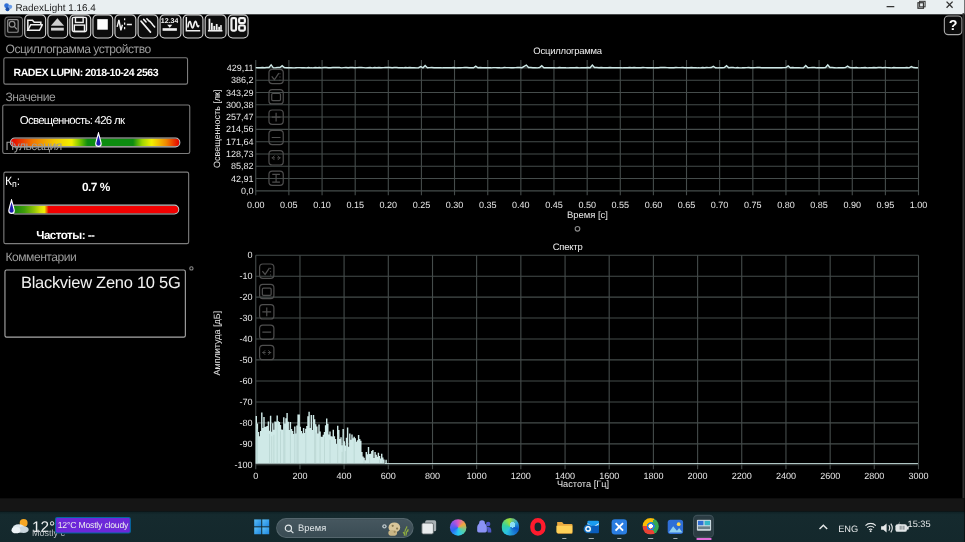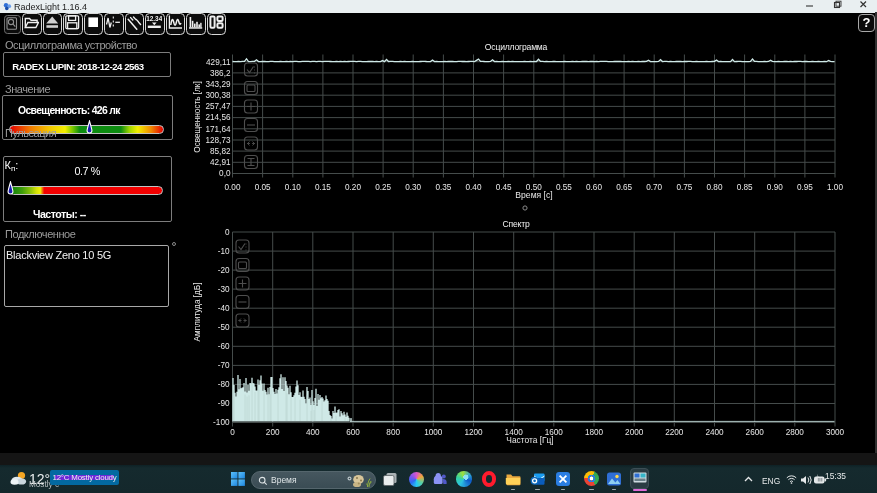--- a/index.html
+++ b/index.html
@@ -119,45 +119,45 @@
       <g stroke="#f0f0f0" fill="none">
         <rect x="2.4" y="2.4" width="4.2" height="11.4" rx="1.2" stroke-width="2"></rect>
         <rect x="9.4" y="2.4" width="5.2" height="4.6" rx="1.2" stroke-width="2"></rect>
         <rect x="9.4" y="9.2" width="5.2" height="4.6" rx="1.2" stroke-width="2"></rect>
       </g>
     </svg>
   </div>
 
 <div class="hdr" style="left:5px;top:38.5px">Осциллограмма устройство</div>
 <div class="box" style="left:3px;top:52px;width:168px;height:24.5px"></div>
-<div class="abs" style="left:12px;top:60.5px;width:132px;text-align:center;font-size:9.6px;font-weight:bold;color:#fff;letter-spacing:-0.45px;white-space:nowrap">RADEX LUPIN: 2018-12-24 2563</div>
+<div class="abs" style="left:12px;top:60.5px;width:132px;text-align:center;font-size:9.6px;font-weight:bold;color:#fff;letter-spacing:-0.45px;white-space:nowrap">RADEX LUPIN: 2018-10-24 2563</div>
 
 <div class="hdr" style="left:5px;top:83px">Значение</div>
 <div class="box" style="left:2px;top:95px;width:171px;height:44.5px"></div>
-<div class="abs" style="left:18px;top:105px;font-size:10.4px;font-weight:bold;color:#fff;letter-spacing:-0.65px;white-space:nowrap">Освещенность: 426 лк</div>
+<div class="abs" style="left:18px;top:105px;font-size:10.4px;font-weight:normal;color:#fff;letter-spacing:-0.65px;white-space:nowrap">Освещенность: 426 лк</div>
 <div class="abs" style="left:9px;top:124.5px;width:155px;height:9.5px;border-radius:5px;border:1px solid #c2c2c2;
  background:linear-gradient(90deg,#e40000 0%,#f07800 13%,#f3c800 26%,#f3ef00 36%,#6cc100 41.5%,#0d8c10 45.5%,#0d8c10 72.5%,#9fd600 78%,#f3ef00 83.5%,#f08c00 92%,#e40000 100%)"></div>
 <svg style="position:absolute;left:86.3px;top:119.8px" width="7" height="14" viewBox="-3.5 -1 7.0 14.3">
     <path d="M0,0 C2.25,7.800000000000001 2.5,8.8 2.5,9.8 A2.5,2.5 0 1 1 -2.5,9.8 C-2.5,8.8 -2.25,7.800000000000001 0,0 Z" fill="#1b1bb0" stroke="#ffffff" stroke-width="1.1"></path>
   </svg>
 
 <div class="hdr" style="left:5px;top:127px">Пульсация</div>
 <div class="box" style="left:2.5px;top:156px;width:169.5px;height:66px"></div>
 <div class="abs" style="left:4.5px;top:158.5px;font-size:11px;font-weight:normal;color:#fff">К<span style="font-size:8px;vertical-align:-2px">п</span>:</div>
-<div class="abs" style="left:74.5px;top:165px;font-size:10.8px;font-weight:normal;color:#fff;letter-spacing:-0.45px">0.7 %</div>
+<div class="abs" style="left:74.5px;top:165px;font-size:10.8px;font-weight:bold;color:#fff;letter-spacing:-0.45px">0.7 %</div>
 <div class="abs" style="left:9px;top:185.5px;width:153.5px;height:9px;border-radius:4.5px;border:1px solid #c2c2c2;
  background:linear-gradient(90deg,#0a7e0c 0%,#3f9e0a 8%,#93c608 14%,#d6e207 17.5%,#efef05 20%,#f20000 22.5%,#f20000 100%)"></div>
 <svg style="position:absolute;left:7.3px;top:180.8px" width="7" height="14" viewBox="-3.5 -1 7.0 14.3">
     <path d="M0,0 C2.25,7.800000000000001 2.5,8.8 2.5,9.8 A2.5,2.5 0 1 1 -2.5,9.8 C-2.5,8.8 -2.25,7.800000000000001 0,0 Z" fill="#1b1bb0" stroke="#ffffff" stroke-width="1.1"></path>
   </svg>
 <div class="abs" style="left:33px;top:208px;font-size:10.6px;font-weight:bold;color:#fff;letter-spacing:-0.5px">Частоты: --</div>
 
-<div class="hdr" style="left:5px;top:228px">Подключенное</div>
+<div class="hdr" style="left:5px;top:228px">Комментарии</div>
 <div class="box" style="left:4px;top:244.5px;width:165px;height:62.5px;border-color:#a8a8a8"></div>
-<div class="abs" style="left:6px;top:249px;font-size:11px;color:#f2f2f2;letter-spacing:-0.25px">Blackview Zeno 10 5G</div>
+<div class="abs" style="left:19px;top:249px;font-size:15px;color:#f2f2f2;letter-spacing:-0.25px">Blackview Zeno 10 5G</div>
 <div class="abs" style="left:171.5px;top:242px;width:4.4px;height:4.4px;border:1px solid #8a8a8a;border-radius:50%"></div>
 
 <svg class="abs" style="left:180px;top:36px" width="697" height="417" viewBox="180 36 697 417" font-family="Liberation Sans,sans-serif">
 <line x1="232.5" y1="61.7" x2="835.0" y2="61.7" stroke="#454c4b" stroke-width="1"></line>
 <line x1="232.5" y1="72.9" x2="835.0" y2="72.9" stroke="#454c4b" stroke-width="1"></line>
 <line x1="232.5" y1="84.1" x2="835.0" y2="84.1" stroke="#454c4b" stroke-width="1"></line>
 <line x1="232.5" y1="95.2" x2="835.0" y2="95.2" stroke="#454c4b" stroke-width="1"></line>
 <line x1="232.5" y1="106.4" x2="835.0" y2="106.4" stroke="#454c4b" stroke-width="1"></line>
 <line x1="232.5" y1="117.6" x2="835.0" y2="117.6" stroke="#454c4b" stroke-width="1"></line>
 <line x1="232.5" y1="128.8" x2="835.0" y2="128.8" stroke="#454c4b" stroke-width="1"></line>
@@ -334,21 +334,21 @@
 <div class="abs" style="left:0;top:453px;width:877px;height:12px;background:#151515"></div>
 <div class="abs" style="left:0;top:465px;width:877px;height:28px;background:linear-gradient(180deg,#0e2125 0,#152a2e 3px,#14282c 100%)"></div>
 <svg style="position:absolute;left:9px;top:470px" width="19" height="17" viewBox="0 0 19 17">
     <circle cx="12.5" cy="5.5" r="3.6" fill="#f5a623"></circle>
     <ellipse cx="8" cy="10.5" rx="5.6" ry="3.8" fill="#dfe9ee"></ellipse>
     <ellipse cx="12.5" cy="11.5" rx="4.6" ry="3.1" fill="#c9d6dd"></ellipse>
     <ellipse cx="5.5" cy="12" rx="4" ry="2.8" fill="#eef4f7"></ellipse>
   </svg>
 <div style="position:absolute;left:29px;top:470.5px;font-size:14px;color:#eceff0">12°C</div>
 <div style="position:absolute;left:29px;top:479.5px;font-size:8.2px;color:#b9bfc2">Mostly c</div>
-<div style="position:absolute;left:50px;top:469.5px;width:69px;height:15px;background:#6d28d9;border:5px solid #0369a1;border-radius:2px;box-sizing:border-box;z-index:5;display:flex;align-items:center;justify-content:center">
+<div style="position:absolute;left:50px;top:469.5px;width:69px;height:15px;background:#6d28d9;border:1px solid #0369a1;border-radius:2px;box-sizing:border-box;z-index:5;display:flex;align-items:center;justify-content:center">
     <span style="font-size:7.9px;color:#eceeee;white-space:nowrap;letter-spacing:-0.2px">12°C Mostly cloudy</span>
   </div>
 <svg style="position:absolute;left:230.5px;top:472.3px" width="14" height="14" viewBox="0 0 14 14">
     <defs>
       <linearGradient id="wg" x1="0" y1="0" x2="1" y2="1">
         <stop offset="0" stop-color="#5cc0f8"></stop>
         <stop offset="1" stop-color="#1d86e0"></stop>
       </linearGradient>
     </defs>
     <rect x="0" y="0" width="6.5" height="6.5" fill="url(#wg)"></rect>

